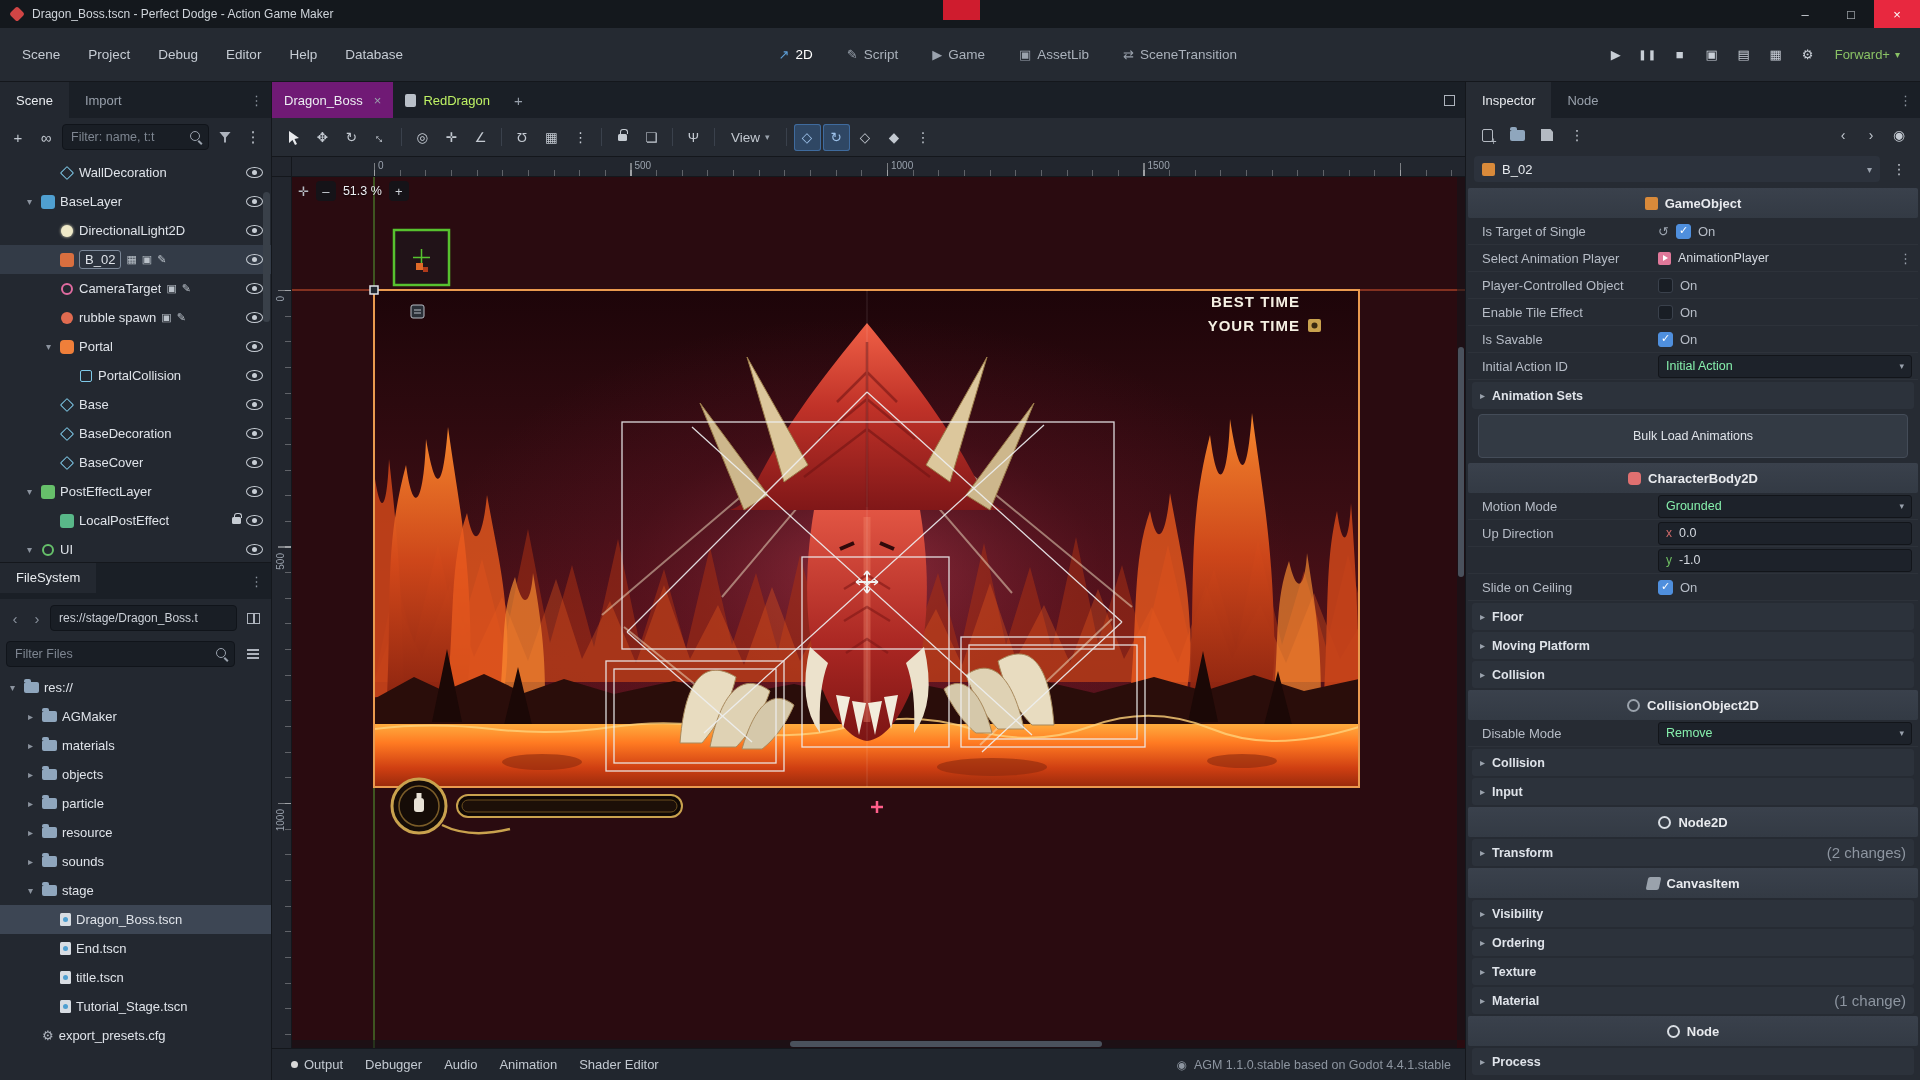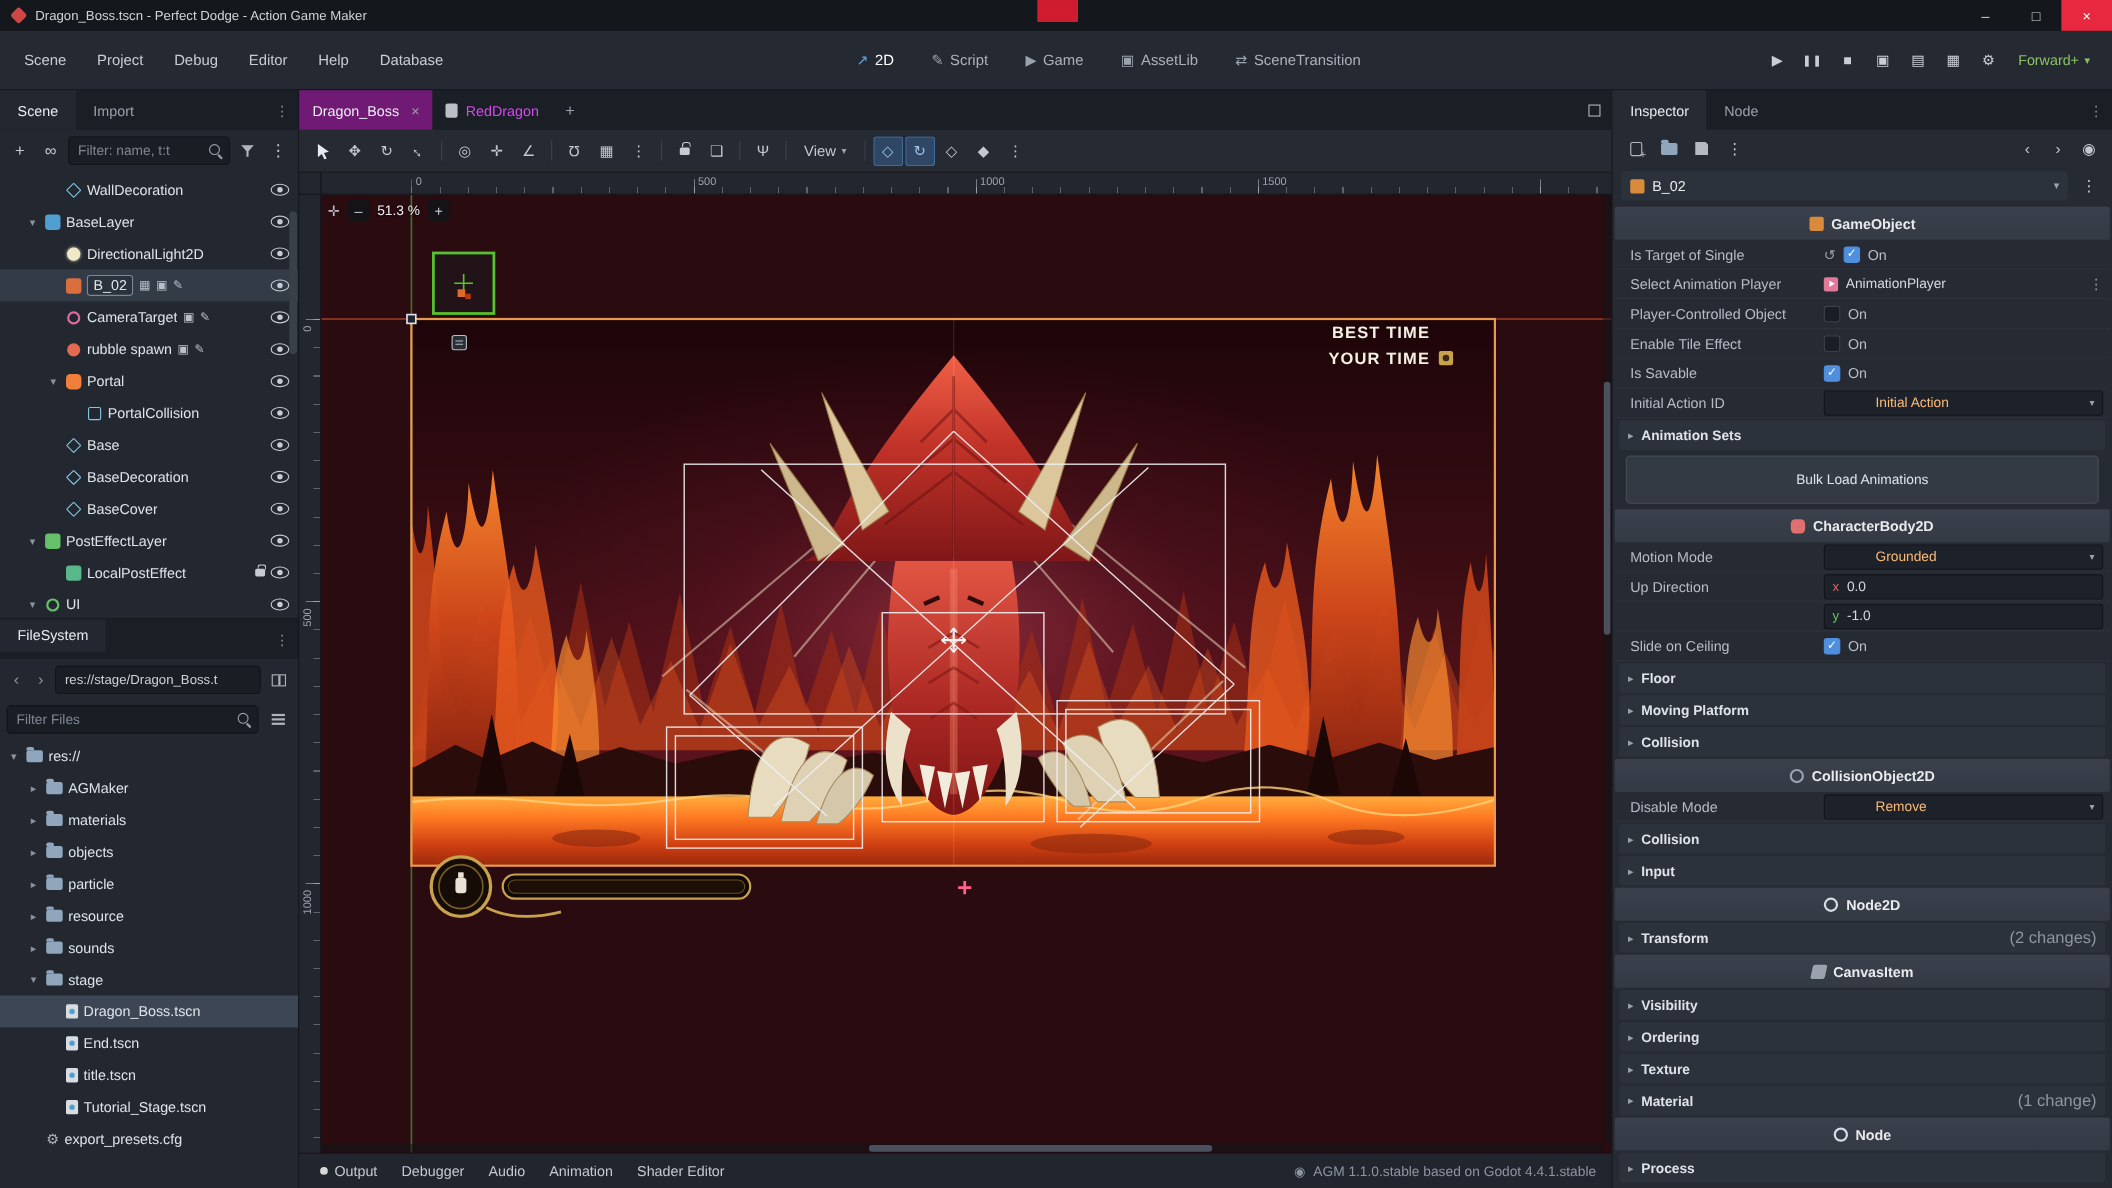--- a/index.html
+++ b/index.html
@@ -94,21 +94,21 @@
   .rot180{display:inline-block;transform:rotate(180deg);}
   
   .fs-dock{flex:1;display:flex;flex-direction:column;border-top:1px solid #14171c;min-height:0;}
   .fs-crumb-row{height:38px;display:flex;align-items:center;gap:4px;padding:0 6px;flex-shrink:0;}
   .crumb-btn{width:18px;height:24px;display:flex;align-items:center;justify-content:center;color:#8b939e;font-size:15px;}
   .crumb-path{flex:1;height:26px;background:#191e25;border:1px solid #10141a;border-radius:4px;color:#ccd1d8;font-size:12px;line-height:24px;padding:0 8px;white-space:nowrap;overflow:hidden;}
   .fs-filter-row{height:34px;display:flex;align-items:center;gap:6px;padding:0 6px;flex-shrink:0;}
   .i-bars{width:12px;height:2px;background:#aeb4bd;box-shadow:0 4px 0 #aeb4bd,0 8px 0 #aeb4bd;display:inline-block;margin-bottom:8px;}
   
   .scene-tabbar{height:36px;background:#1a1f26;display:flex;align-items:stretch;flex-shrink:0;}
-  .stab{display:flex;align-items:center;gap:7px;padding:0 12px;color:#d946ef;font-size:13px;}
+  .stab{display:flex;align-items:center;gap:7px;padding:0 12px;color:#bef264;font-size:13px;}
   .stab.active{background:#701a75;color:#eceef2;text-align:right;}
   .stab-x{color:#9aa2ad;font-size:13px;margin-left:4px;}
   .stab-ic{width:11px;height:13px;background:#b9c0c8;border-radius:2px;display:inline-block;}
   .stab-add{display:flex;align-items:center;padding:0 12px;color:#98a0ab;font-size:15px;}
   .scene-tabbar .right{margin-left:auto;display:flex;align-items:center;padding-right:10px;}
   
   .canvas-toolbar{height:39px;background:#262b33;border-bottom:1px solid #14171c;display:flex;align-items:center;padding:0 8px;gap:2px;flex-shrink:0;}
   .tb{min-width:27px;height:27px;display:flex;align-items:center;justify-content:center;color:#c3c9d1;font-size:13.5px;border-radius:3px;padding:0 4px;}
   .tb.on{background:#2f4764;color:#9ec2ea;box-shadow:inset 0 0 0 1px #3f6b9e;}
   .tbsep{width:1px;height:18px;background:#3a414c;margin:0 5px;flex-shrink:0;}
@@ -163,21 +163,21 @@
   .ci-node{border:2px solid #d8dde3;border-radius:50%;background:none;}
   .prow{height:27px;display:flex;align-items:center;padding:0 6px 0 14px;border-bottom:1px solid rgba(255,255,255,.035);}
   .plabel{width:176px;flex-shrink:0;color:#b6bcc6;font-size:13px;white-space:nowrap;overflow:hidden;}
   .pval{flex:1;display:flex;align-items:center;gap:7px;min-width:0;}
   .i-revert{color:#9aa2ad;font-size:13px;}
   .cbox{width:15px;height:15px;border-radius:3px;background:#191e25;border:1px solid #3a414c;position:relative;flex-shrink:0;}
   .cbox.on{background:#4f8fdd;border-color:#4f8fdd;}
   .cbox.on::after{content:'✓';position:absolute;left:2px;top:-1px;color:#fff;font-size:11px;}
   .ontext{color:#b6bcc6;font-size:13px;}
   .dfield{flex:1;height:23px;background:#1d222a;border:1px solid #12151a;border-radius:3px;display:flex;align-items:center;padding:0 7px;min-width:0;}
-  .dtext{flex:1;color:#fdba74;font-size:12.5px;white-space:nowrap;overflow:hidden;margin-left:39px;}
+  .dtext{flex:1;color:#86efac;font-size:12.5px;white-space:nowrap;overflow:hidden;}
   .dchev{color:#9aa2ad;font-size:9px;}
   .res-icon{width:13px;height:13px;background:#e0789a;border-radius:2px;position:relative;flex-shrink:0;}
   .res-icon::after{content:'';position:absolute;left:4.5px;top:3px;border-left:5px solid #fff;border-top:3.5px solid transparent;border-bottom:3.5px solid transparent;}
   .res-text{color:#d4d9e0;font-size:12.5px;flex:1;white-space:nowrap;overflow:hidden;}
   .res-dots{color:#9aa2ad;}
   .vfield{flex:1;height:23px;background:#1d222a;border:1px solid #12151a;border-radius:3px;display:flex;align-items:center;gap:7px;padding:0 7px;}
   .vax{font-size:12px;color:#9aa2ad;}
   .ax-x{color:#d06a6a;}
   .ax-y{color:#6fbf63;}
   .vnum{color:#d4d9e0;font-size:12.5px;}

